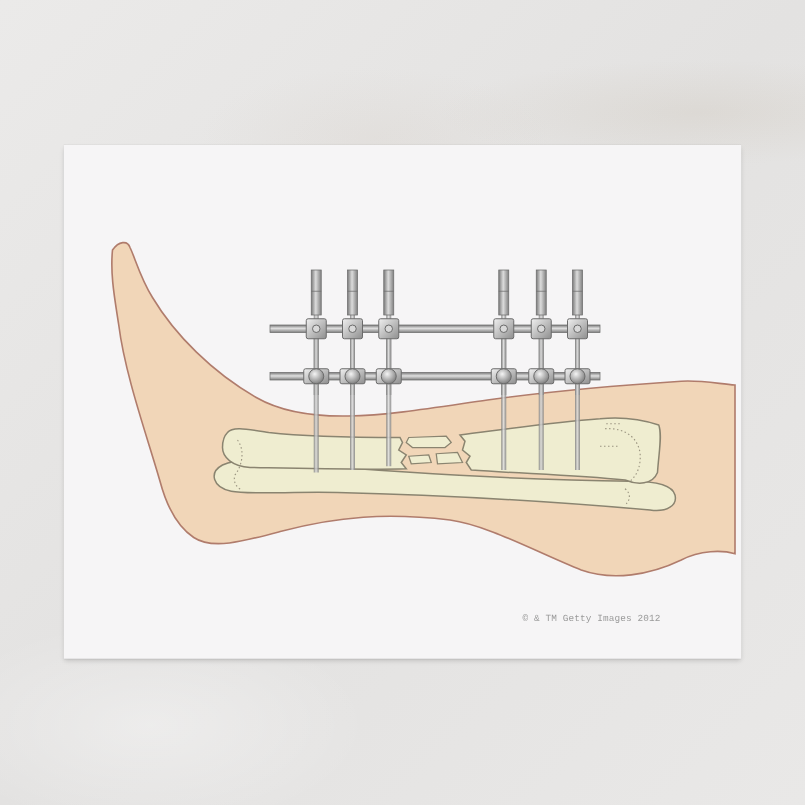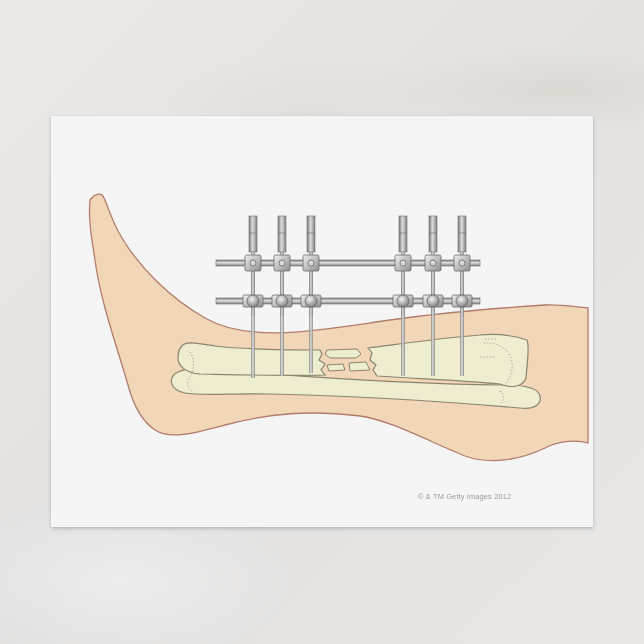--- a/index.html
+++ b/index.html
@@ -17,21 +17,21 @@
         linear-gradient(135deg, #ebeae9 0%, #e3e2e1 50%, #e9e8e7 100%);
     }
     .card {
       position: absolute; left: 51px; top: 116px; width: 542px; height: 411px;
       background: #f6f5f6;
       box-shadow: 0 2px 4px rgba(0,0,0,0.18), 0 0 1px rgba(0,0,0,0.15);
     }
     .illustration { position: absolute; left: 0; top: 0; }
     .credit {
       position: absolute; left: 418px; top: 492px;
-      font-size: 7.5px; color: #9a9a9a; letter-spacing: 0.1px; white-space: nowrap;
+      font-size: 7.5px; color: #9a9a9a; letter-spacing: 0.1px; white-space: nowrap; font-family: Liberation Mono, monospace;
     }
   </style>
 </head>
 <body>
 
 <div class="marble"></div>
 
 <div class="card"></div>
 
 <svg class="illustration" width="644" height="644" viewBox="0 0 644 644">

